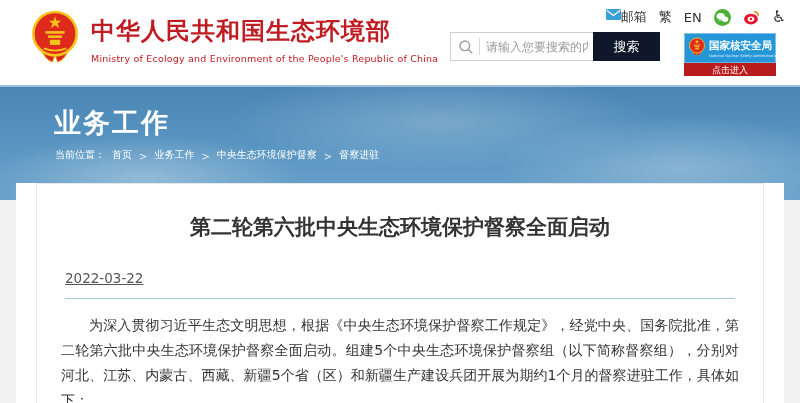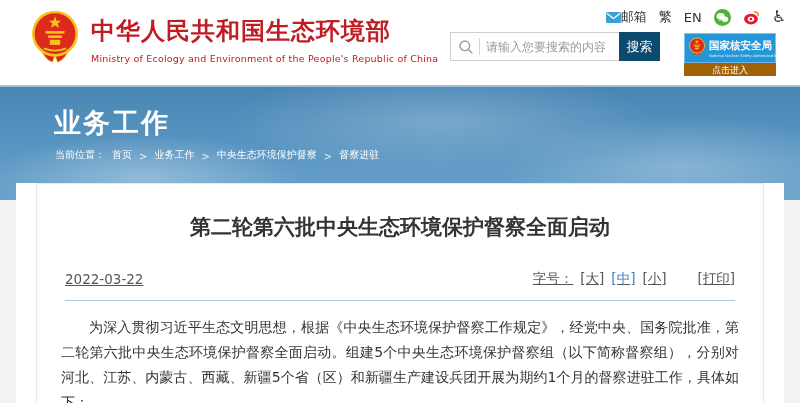--- a/index.html
+++ b/index.html
@@ -7,41 +7,41 @@
   body { font-family:"DejaVu Sans","Liberation Sans",sans-serif; background:#f2f2f2; }
 
   
   .header { position:relative; height:85px; background:#ffffff; }
   .logo { position:absolute; left:29px; top:9px; display:flex; align-items:center; }
   .logo-text { margin-left:10px; }
   .logo-cn { font-size:24px; font-weight:bold; color:#c01c23; letter-spacing:1px; line-height:30px; }
   .logo-en { font-size:9.5px; color:#c01c23; margin-top:7px; letter-spacing:0.2px;text-align:center; }
 
   .top-links { position:absolute; right:14px; top:8px; display:flex; align-items:center; gap:12px; font-size:13px; color:#333; }
-  .top-links .lnk { display:flex; align-items:flex-end; cursor:pointer; color:#333; }
+  .top-links .lnk { display:flex; align-items:flex-start; cursor:pointer; color:#333; }
   .wheel { color:#2577c8; font-size:16px; line-height:16px; }
 
   .search-wrap { position:absolute; left:450px; top:32px; width:210px; height:29px;
     border:1px solid #cfcfcf; display:flex; align-items:center; background:#fff; }
   .search-wrap .mag { margin:0 5px 0 7px; display:flex; }
   .search-div { width:1px; height:17px; background:#d8d8d8; }
   .search-input { flex:1; min-width:0; border:none; outline:none; font-size:12px; color:#333; padding:0 6px; font-family:inherit; }
   .search-input::placeholder { color:#9b9b9b; }
-  .search-btn { width:41px; height:29px; margin:-1px; border:none; background:#0c4a6e; color:#fff; font-size:13px; cursor:pointer; font-family:inherit; }
+  .search-btn { width:67px; height:29px; margin:-1px; border:none; background:#0f172a; color:#fff; font-size:13px; cursor:pointer; font-family:inherit; }
 
   .hot-row { position:absolute; left:452px; top:66px; font-size:12px; color:#666; display:flex; gap:12px; }
   .hot-row a { color:#2e6da4; text-decoration:none; cursor:pointer; }
 
   .nnsa { position:absolute; right:24px; top:33px; width:92px; height:43px; background:#2596d8; cursor:pointer;
     display:flex; flex-direction:column; box-shadow:0 0 0 1px #7fc0e8 inset; }
   .nnsa-top { flex:1; display:flex; align-items:center; padding:2px 3px 0 4px; gap:3px; }
   .nnsa-txt { display:flex; flex-direction:column; }
   .nnsa-cn { color:#fff; font-weight:bold; font-size:10.5px; white-space:nowrap; }
   .nnsa-en { color:#e8f4fc; font-size:4px; transform:scale(0.9); transform-origin:left; white-space:nowrap; }
-  .nnsa-enter { height:14px; background:#a16207; color:#fff; font-size:9px; text-align:center; line-height:14px; border-top:1px solid #6db4e4; }
+  .nnsa-enter { height:14px; background:#b91c1c; color:#fff; font-size:9px; text-align:center; line-height:14px; border-top:1px solid #6db4e4; }
 
   
   .banner { position:relative; height:115px; z-index:0;
     background:
       radial-gradient(ellipse 220px 60px at 18% 80%, rgba(255,255,255,.30), rgba(255,255,255,0) 70%),
       radial-gradient(ellipse 300px 70px at 55% 30%, rgba(255,255,255,.22), rgba(255,255,255,0) 70%),
       radial-gradient(ellipse 260px 70px at 85% 70%, rgba(255,255,255,.25), rgba(255,255,255,0) 70%),
       linear-gradient(180deg,#4a86b5 0%,#5a96c2 55%,#6ba3cb 100%);
     border-top:2px solid #9dc0d8; }
   .banner-title { position:absolute; left:54px; top:18px; color:#fff; font-size:27px; font-weight:bold; letter-spacing:2px; }
@@ -166,26 +166,19 @@
     <a>督察进驻</a>
   </div>
 </div>
 
 <div class="main-wrap">
   <div class="panel">
     <h1 class="article-title">第二轮第六批中央生态环境保护督察全面启动</h1>
 
     <div class="meta-row">
       <span>2022-03-22</span>
-      <span class="fontsize-ctl">
-        <span>字号：</span>
-        <span class="fs">[大]</span>
-        <span class="fs active">[中]</span>
-        <span class="fs">[小]</span>
-        <span class="print-btn">[打印]</span>
-      </span>
     </div>
 
     <div class="meta-divider"></div>
 
     <p class="article-body">为深入贯彻习近平生态文明思想，根据《中央生态环境保护督察工作规定》，经党中央、国务院批准，第二轮第六批中央生态环境保护督察全面启动。组建5个中央生态环境保护督察组（以下简称督察组），分别对河北、江苏、内蒙古、西藏、新疆5个省（区）和新疆生产建设兵团开展为期约1个月的督察进驻工作，具体如下：</p>
   </div>
 </div>
 
 </body></html>

